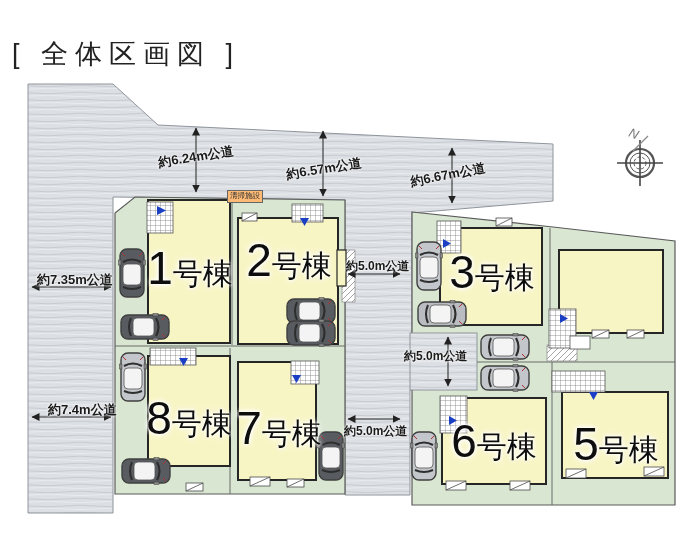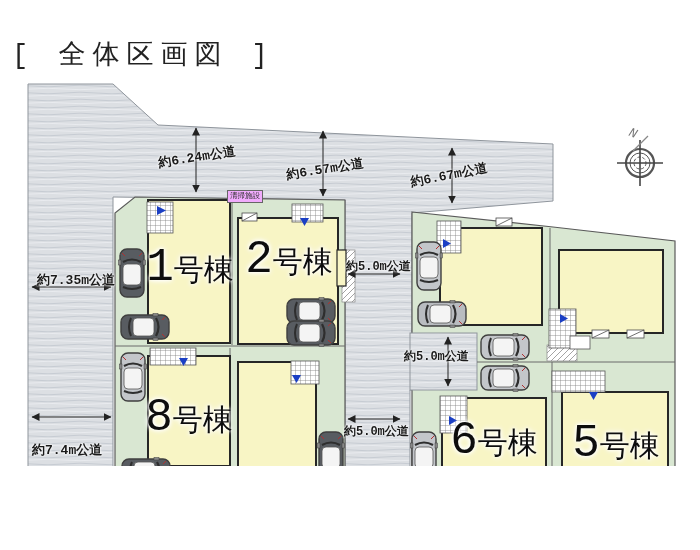--- a/index.html
+++ b/index.html
@@ -1,28 +1,28 @@
 <!DOCTYPE html>
 <html><head>
 <meta charset="utf-8">
 <style>
   html,body{margin:0;padding:0;background:#fff;}
-  #stage{position:relative;width:700px;height:466px;background:#fff;overflow:hidden;
-         font-family:Liberation Mono, monospace;}
+  #stage{position:relative;width:700px;height:550px;background:#fff;overflow:hidden;
+         font-family:Liberation Sans, sans-serif;}
   #plan-svg{position:absolute;left:0;top:0;}
   .lbl{position:absolute;white-space:nowrap;color:#1a1a1a;
        text-shadow:0 0 2px #fff,0 0 3px #fff;}
   .lbl-title{left:12px;top:36px;font-size:27px;letter-spacing:7px;color:#222;text-shadow:none;}
   .lbl-road{font-size:13px;font-weight:600;}
   .lbl-road-sm{font-size:12px;font-weight:600;}
   .lbl-bldg{transform:translate(-50%,-50%);line-height:1;color:#0d0d0d;
             text-shadow:0 0 3px #fff,0 0 5px #fff,0 0 6px #fff;}
   .lbl-bldg .num{font-size:46px;}
   .lbl-bldg .suf{font-size:30px;}
-  .lbl-facility{left:227px;top:190px;font-size:7.5px;color:#333;background:#f0abfc;
+  .lbl-facility{left:227px;top:190px;font-size:7.5px;color:#333;background:#fdba74;
                 border:1px solid #666;padding:0 2px;line-height:1.4;text-shadow:none;}
   .lbl-north{left:629px;top:126px;font-size:13px;font-style:italic;color:#777;
              transform:rotate(22deg);text-shadow:none;}
 </style>
 </head>
 <body>
 
 <div id="stage">
 
 <svg id="plan-svg" width="700" height="550" viewBox="0 0 700 550">
@@ -184,37 +184,43 @@
     <line x1="633" y1="151" x2="648" y2="136" stroke="#888" stroke-width="1.2"></line>
   </g>
 </svg>
 
 <div class="lbl lbl-title">[ 全体区画図 ]</div>
 
 <div class="lbl lbl-road" style="left:158px;top:148px;transform:rotate(-9deg);">約6.24m公道</div>
 <div class="lbl lbl-road" style="left:286px;top:160px;transform:rotate(-9deg);">約6.57m公道</div>
 <div class="lbl lbl-road" style="left:410px;top:166px;transform:rotate(-11deg);">約6.67m公道</div>
 <div class="lbl lbl-road" style="left:37px;top:271px;text-align:right;">約7.35m公道</div>
-<div class="lbl lbl-road" style="left:32px;top:401px;margin-top:40px;">約7.4m公道</div>
+<div class="lbl lbl-road" style="left:48px;top:401px;">約7.4m公道</div>
 <div class="lbl lbl-road-sm" style="left:346px;top:258px;">約5.0m公道</div>
 <div class="lbl lbl-road-sm" style="left:404px;top:348px;">約5.0m公道</div>
 <div class="lbl lbl-road-sm" style="left:344px;top:423px;">約5.0m公道</div>
 
 <div class="lbl lbl-bldg" style="left:190px;top:268px;">
   <span class="num">1</span><span class="suf">号棟</span>
 </div>
 <div class="lbl lbl-bldg" style="left:289px;top:260px;">
   <span class="num">2</span><span class="suf">号棟</span>
 </div>
+<div class="lbl lbl-bldg" style="left:492px;top:272px;">
+  <span class="num">3</span><span class="suf">号棟</span>
+</div>
 <div class="lbl lbl-bldg" style="left:616px;top:432px;margin-top:12px;">
   <span class="num">5</span><span class="suf">号棟</span>
 </div>
 <div class="lbl lbl-bldg" style="left:494px;top:441px;">
   <span class="num">6</span><span class="suf">号棟</span>
 </div>
+<div class="lbl lbl-bldg" style="left:279px;top:428px;">
+  <span class="num">7</span><span class="suf">号棟</span>
+</div>
 <div class="lbl lbl-bldg" style="left:189px;top:418px;">
   <span class="num">8</span><span class="suf">号棟</span>
 </div>
 
 <div class="lbl lbl-facility">清掃施設</div>
 <div class="lbl lbl-north">N</div>
 
 </div>
 
 </body></html>

